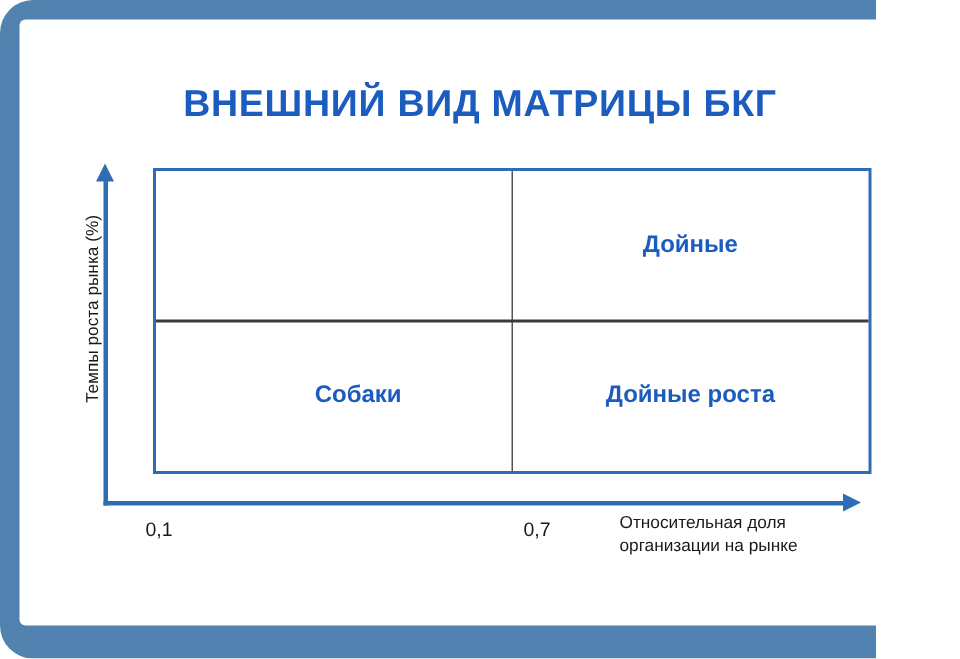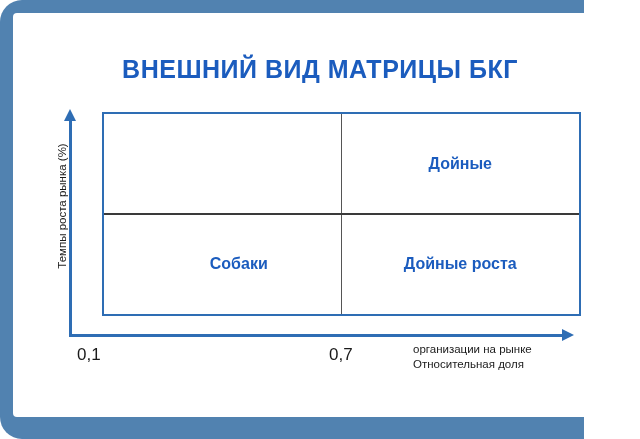--- a/index.html
+++ b/index.html
@@ -120,23 +120,24 @@
     top: 329px;
     width: 190px;
     font-size: 11.5px;
     line-height: 15px;
     color: #1a1a1a;
   }
 
   
   .tick-label {
     position: absolute;
-    font-size: 17px;
+    font-size: 13px;
     color: #1a1a1a;
     white-space: nowrap;
+    margin-left: 20px;
   }
   #tick-0 { left: 64px;  top: 332px; }
   #tick-1 { left: 316px; top: 332px; }
 
   
   #matrix {
     position: absolute;
     left: 89px;
     top: 99px;
     width: 479px;
@@ -198,22 +199,22 @@
     <div id="y-axis-arrow"></div>
     <div id="y-axis-label">Темпы роста рынка (%)</div>
 
     <div id="x-axis-line"></div>
     <div id="x-axis-arrow"></div>
 
     <div class="tick-label" id="tick-0">0,1</div>
     <div class="tick-label" id="tick-1">0,7</div>
 
     <div id="x-axis-label">
+      <div>Относительная доля</div>
       <div>организации на рынке</div>
-      <div>Относительная доля</div>
     </div>
 
     <div id="matrix">
       <div id="divider-vertical"></div>
       <div id="divider-horizontal"></div>
 
 
       <div class="quadrant" id="quad-top-right">
         <span class="quad-label">Дойные</span>
       </div>

